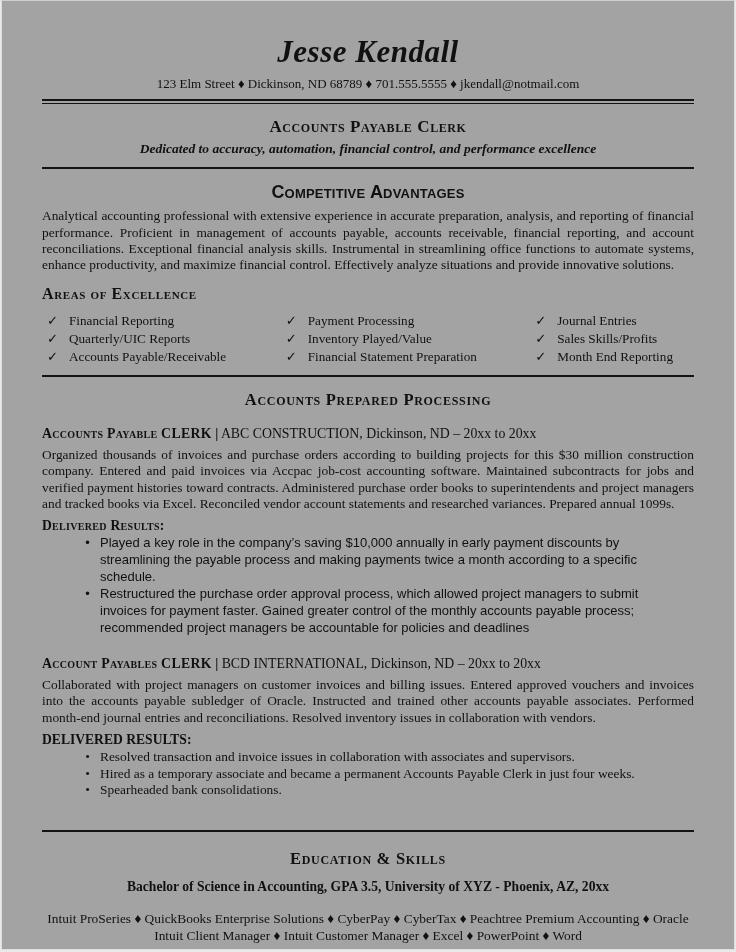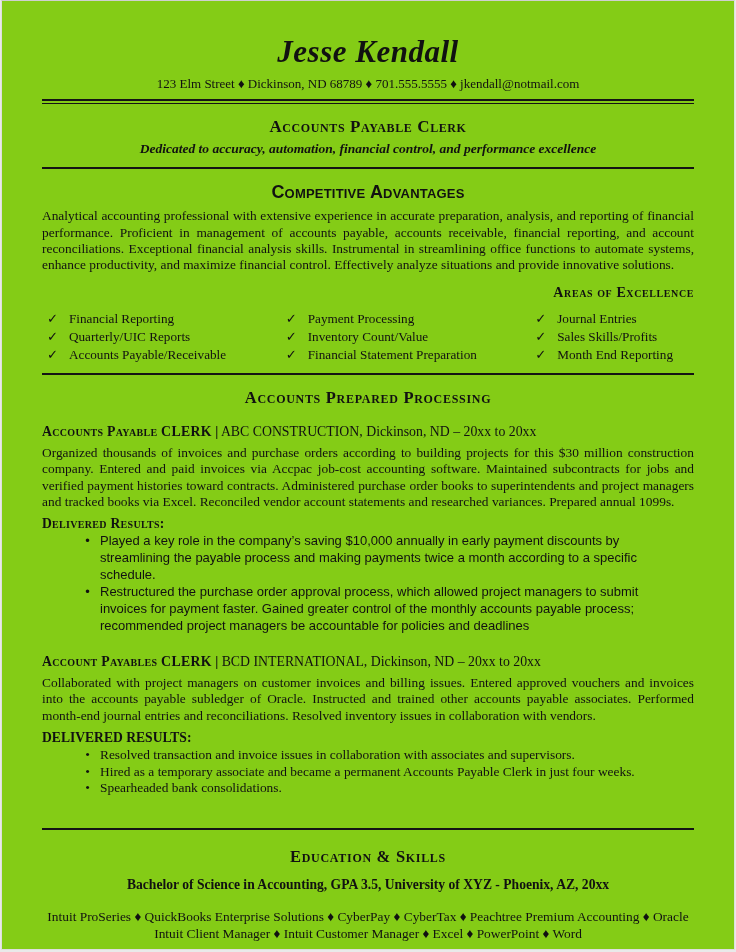--- a/index.html
+++ b/index.html
@@ -1,21 +1,21 @@
 <!DOCTYPE html>
 <html><head>
 <meta charset="utf-8">
 <style>
   html, body { margin: 0; padding: 0; background: #e9e9e9; }
   .page {
     position: relative;
     width: 734px;
     height: 950px;
     margin: 0 auto;
-    background: #84cc16;
+    background: #a3a3a3;
     border: 1px solid #dedede;
     border-top: 1px solid #cfcfcf;
     font-family: "Liberation Serif", serif;
     color: #111;
     box-sizing: border-box;
     overflow: hidden;
   }
   .content { padding: 34px 40px 0 40px; }
 
   
@@ -60,22 +60,22 @@
   .h-sans {
     text-align: center;
     font-family: "Liberation Sans", sans-serif;
     font-size: 18px;
     font-weight: bold;
     font-variant: small-caps;
     letter-spacing: 0.2px;
     margin-top: 13px;
   }
   .h-serif-sm {
-    text-align: right;
-    font-size: 14px;
+    text-align: left;
+    font-size: 16px;
     font-weight: bold;
     font-variant: small-caps;
     letter-spacing: 0.6px;
     margin-top: 11px;
   }
   .h-serif-lg {
     text-align: center;
     font-size: 16.5px;
     font-weight: bold;
     font-variant: small-caps;
@@ -195,21 +195,21 @@
             <span>Accounts Payable/Receivable</span>
           </div>
       </div>
       <div class="aoe-col-2">
         <div class="aoe-item">
             <span class="aoe-check">✓</span>
             <span>Payment Processing</span>
           </div>
         <div class="aoe-item">
             <span class="aoe-check">✓</span>
-            <span>Inventory Count/Value</span>
+            <span>Inventory Played/Value</span>
           </div>
         <div class="aoe-item">
             <span class="aoe-check">✓</span>
             <span>Financial Statement Preparation</span>
           </div>
       </div>
       <div class="aoe-col-3">
         <div class="aoe-item">
             <span class="aoe-check">✓</span>
             <span>Journal Entries</span>

